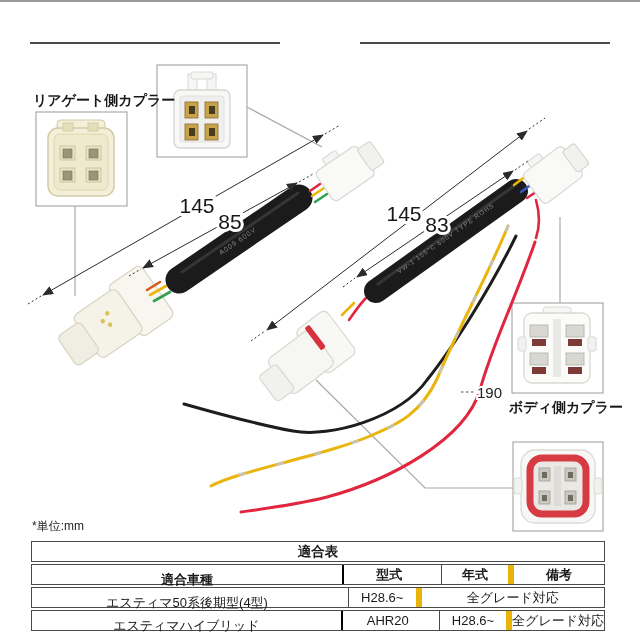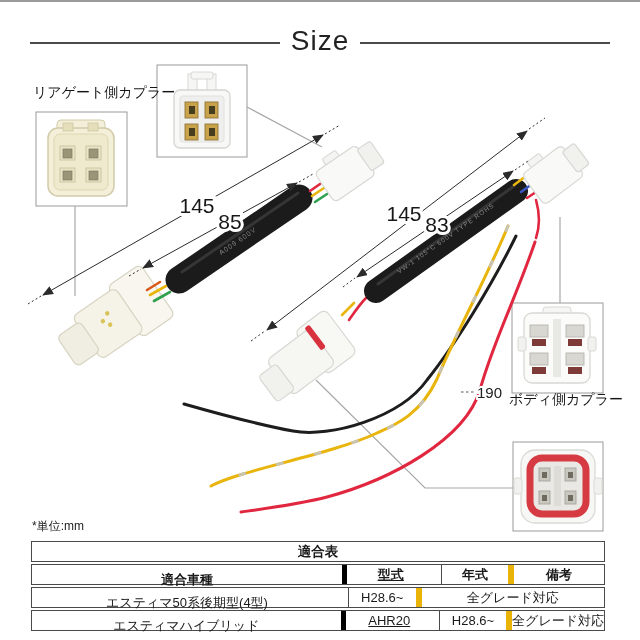--- a/index.html
+++ b/index.html
@@ -6,21 +6,21 @@
   #stage{position:relative;width:640px;height:640px;background:#ffffff;overflow:hidden;
          font-family:"Liberation Sans", sans-serif;color:#1a1a1a;}
   .topedge{position:absolute;left:0;top:0;width:640px;height:2px;background:#9a9a9a;}
   
   .title{position:absolute;left:0;right:0;top:25px;text-align:center;font-size:28px;
          letter-spacing:1px;color:#222;}
   .hline{position:absolute;top:42px;height:1.5px;background:#4a4a4a;}
   .hline.l{left:30px;width:250px;}
   .hline.r{left:360px;width:250px;}
   
-  .jlabel{position:absolute;font-size:14px;font-weight:normal;color:#161616;white-space:nowrap;}
+  .jlabel{position:absolute;font-size:14px;font-weight:bold;color:#161616;white-space:nowrap;margin-top:8px;}
   #lbl-rear{left:33px;top:84px;}
   #lbl-body{left:509px;top:391px;}
   .note{position:absolute;left:32px;top:518px;font-size:12px;color:#222;}
   
   #scene{position:absolute;left:0;top:0;width:640px;height:640px;}
   .dim-label{font-size:21px;fill:#171717;text-anchor:middle;
              paint-order:stroke fill;stroke:#ffffff;stroke-width:6px;
              font-family:"Liberation Sans",sans-serif;}
   .dim-small{font-size:15px;fill:#222;paint-order:stroke fill;stroke:#fff;stroke-width:4px;
              font-family:"Liberation Sans",sans-serif;}
@@ -29,21 +29,21 @@
   
   .ctable{position:absolute;left:31px;top:541px;width:574px;display:flex;
           flex-direction:column;gap:2px;}
   .trow{display:flex;height:21px;box-sizing:border-box;border:1px solid #4a4a4a;
         background:#fff;align-items:stretch;}
   .cell{display:flex;align-items:center;justify-content:center;font-size:13px;
         color:#1a1a1a;box-sizing:border-box;white-space:nowrap;}
   .cell.full{width:100%;font-weight:bold;font-size:13.5px;}
   .cell.hd{font-weight:bold;}
   .c1{width:54.2%;margin-top:11px;}
-  .c2{width:16.2%;border-left:5px solid #000000;text-decoration:underline;}
+  .c2{width:16.2%;border-left:2px solid #000000;}
   .c3{width:11.8%;border-left:1px solid #4a4a4a;margin-left:6px;}
   .c4{flex:1;border-left:6px solid #eab308;}
 </style>
 </head>
 <body>
 
 <div id="stage">
   <div class="topedge"></div>
 
   <svg id="scene" viewBox="0 0 640 640">
@@ -255,21 +255,20 @@
         <text class="dim-label" x="437" y="232">83</text>
       </g>
 
       <g>
         <line x1="461" y1="392" x2="474" y2="392" stroke="#555" stroke-width="1.2" stroke-dasharray="2.5 2.5"></line>
         <text class="dim-small" x="477" y="398">190</text>
       </g>
     </g>
   </svg>
 
-  <div class="title">Size</div>
   <div class="hline l"></div>
   <div class="hline r"></div>
 
   <div class="jlabel" id="lbl-rear">リアゲート側カプラー</div>
   <div class="jlabel" id="lbl-body">ボディ側カプラー</div>
   <div class="note">*単位:mm</div>
 
   <div class="ctable">
     <div class="trow">
       <div class="cell full">適合表</div>

